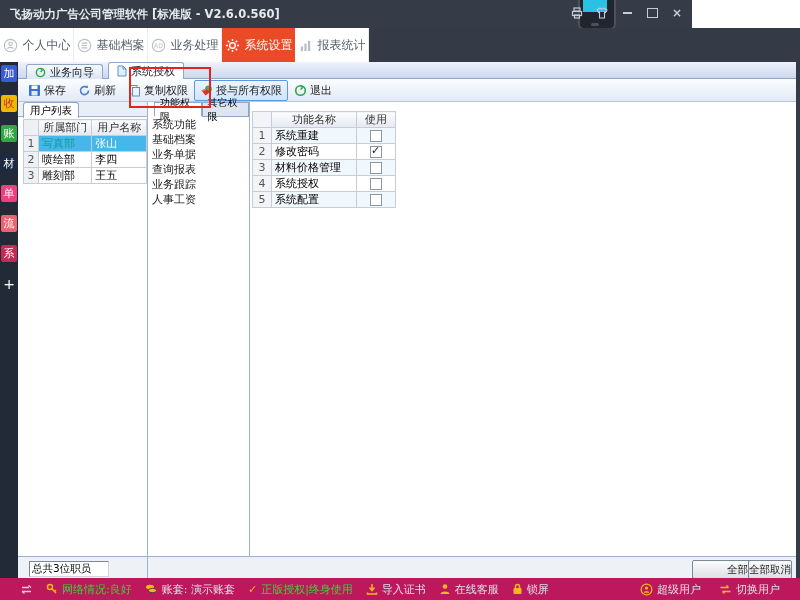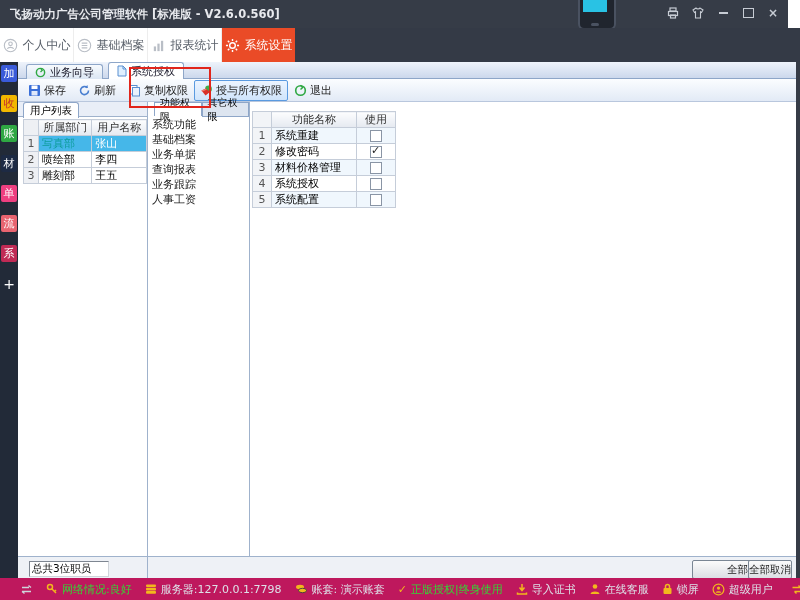--- a/index.html
+++ b/index.html
@@ -1,21 +1,21 @@
 <!DOCTYPE html>
 <html><head>
 <meta charset="utf-8">
 <style>
   html,body{margin:0;padding:0;}
   body{width:800px;height:600px;position:relative;overflow:hidden;
        font-family:"DejaVu Sans",sans-serif;background:#fff;font-size:11px;}
   svg{display:block;}
 
   
-  .titlebar{position:absolute;left:0;top:0;width:788px;height:28px;background:#363c47;overflow:hidden;}
+  .titlebar{position:absolute;left:0;top:0;width:692px;height:28px;background:#363c47;overflow:hidden;}
   .title-text{position:absolute;left:10px;top:7px;font-size:11.5px;font-weight:bold;color:#e8eaee;}
   .phone{position:absolute;left:578px;top:-10px;width:34px;height:36px;background:#20252e;
          border:2px solid #4a5261;border-radius:6px;}
   .phone .screen{position:absolute;left:3px;top:2px;width:24px;height:18px;background:#29c2e4;}
   .phone .btn{position:absolute;left:11px;bottom:2px;width:8px;height:3px;background:#4a5261;border-radius:2px;}
   .win-controls{position:absolute;right:8px;top:6px;display:flex;gap:11px;align-items:center;}
   .win-controls .wc{width:14px;height:14px;display:flex;align-items:center;justify-content:center;
                     color:#c7ccd4;font-size:12px;font-weight:bold;}
   .wc .bar{width:9px;height:2px;background:#c7ccd4;}
   .wc .box{width:9px;height:8px;border:1.5px solid #c7ccd4;}
@@ -168,35 +168,44 @@
         <svg width="15" height="15" viewBox="0 0 16 16">
             <circle cx="8" cy="8" r="6.6" fill="none" stroke="#b9bec6" stroke-width="1.2"></circle>
             <path d="M5 5.5h6M5 8h6M5 10.5h6" stroke="#b9bec6" stroke-width="1.2"></path>
           </svg>
       </span>
       <span>基础档案</span>
     </div>
     <div class="nav-item">
       <span>
         <svg width="15" height="15" viewBox="0 0 16 16">
+            <circle cx="8" cy="8" r="6.6" fill="none" stroke="#b9bec6" stroke-width="1.2"></circle>
+            <text x="8" y="10.5" font-size="6.5" text-anchor="middle" fill="#b9bec6" font-family="DejaVu Sans">AD</text>
+          </svg>
+      </span>
+      <span>业务处理</span>
+    </div>
+    <div class="nav-item active">
+      <span>
+        <svg width="15" height="15" viewBox="0 0 16 16">
+            <path d="M8 1v2.2M8 12.8V15M1 8h2.2M12.8 8H15M3 3l1.6 1.6M11.4 11.4L13 13M13 3l-1.6 1.6M4.6 11.4L3 13" stroke="#fff" stroke-width="1.5"></path>
+            <circle cx="8" cy="8" r="3" fill="none" stroke="#fff" stroke-width="1.5"></circle>
+          </svg>
+      </span>
+      <span>系统设置</span>
+    </div>
+    <div class="nav-item">
+      <span>
+        <svg width="15" height="15" viewBox="0 0 16 16">
             <rect x="3" y="9" width="2.4" height="5" fill="#b9bec6"></rect>
             <rect x="6.8" y="6" width="2.4" height="8" fill="#b9bec6"></rect>
             <rect x="10.6" y="3" width="2.4" height="11" fill="#b9bec6"></rect>
           </svg>
       </span>
       <span>报表统计</span>
-    </div>
-    <div class="nav-item active">
-      <span>
-        <svg width="15" height="15" viewBox="0 0 16 16">
-            <path d="M8 1v2.2M8 12.8V15M1 8h2.2M12.8 8H15M3 3l1.6 1.6M11.4 11.4L13 13M13 3l-1.6 1.6M4.6 11.4L3 13" stroke="#fff" stroke-width="1.5"></path>
-            <circle cx="8" cy="8" r="3" fill="none" stroke="#fff" stroke-width="1.5"></circle>
-          </svg>
-      </span>
-      <span>系统设置</span>
     </div>
   </div>
   <input class="search-input" type="text" value="" style="">
   <div class="pick-btn">
     <div class="pick-main">选择图片</div>
     <div class="pick-arrow">▼</div>
   </div>
 </div>
 
 <div class="rail">
@@ -383,30 +392,20 @@
     <span>
       <svg width="12" height="12" viewBox="0 0 12 12">
           <circle cx="4" cy="4" r="2.5" fill="none" stroke="#f2b71d" stroke-width="1.5"></circle>
           <path d="M6 6l4 4M8.5 8.5l1.5-1.5" fill="none" stroke="#f2b71d" stroke-width="1.5"></path>
         </svg>
     </span>
     <span class="green">网络情况:良好</span>
   </span>
   <span class="sb-item">
     <span>
-      <svg width="12" height="12" viewBox="0 0 12 12">
-          <rect x="1" y="1.5" width="10" height="2.6" rx="1" fill="#f2b71d"></rect>
-          <rect x="1" y="4.8" width="10" height="2.6" rx="1" fill="#f2b71d"></rect>
-          <rect x="1" y="8.1" width="10" height="2.6" rx="1" fill="#f2b71d"></rect>
-        </svg>
-    </span>
-    <span>服务器:127.0.0.1:7798</span>
-  </span>
-  <span class="sb-item">
-    <span>
       <svg width="13" height="12" viewBox="0 0 13 12">
           <ellipse cx="5" cy="4" rx="4" ry="2.2" fill="#f2b71d"></ellipse>
           <ellipse cx="7.5" cy="7.5" rx="4" ry="2.2" fill="#f2b71d" stroke="#2d333f" stroke-width="0.8"></ellipse>
         </svg>
     </span>
     <span>账套: 演示账套</span>
   </span>
   <span class="sb-item">
     <span style="color:#f2b71d;font-weight:bold;">✓</span>
     <span class="green">正版授权|终身使用</span>

